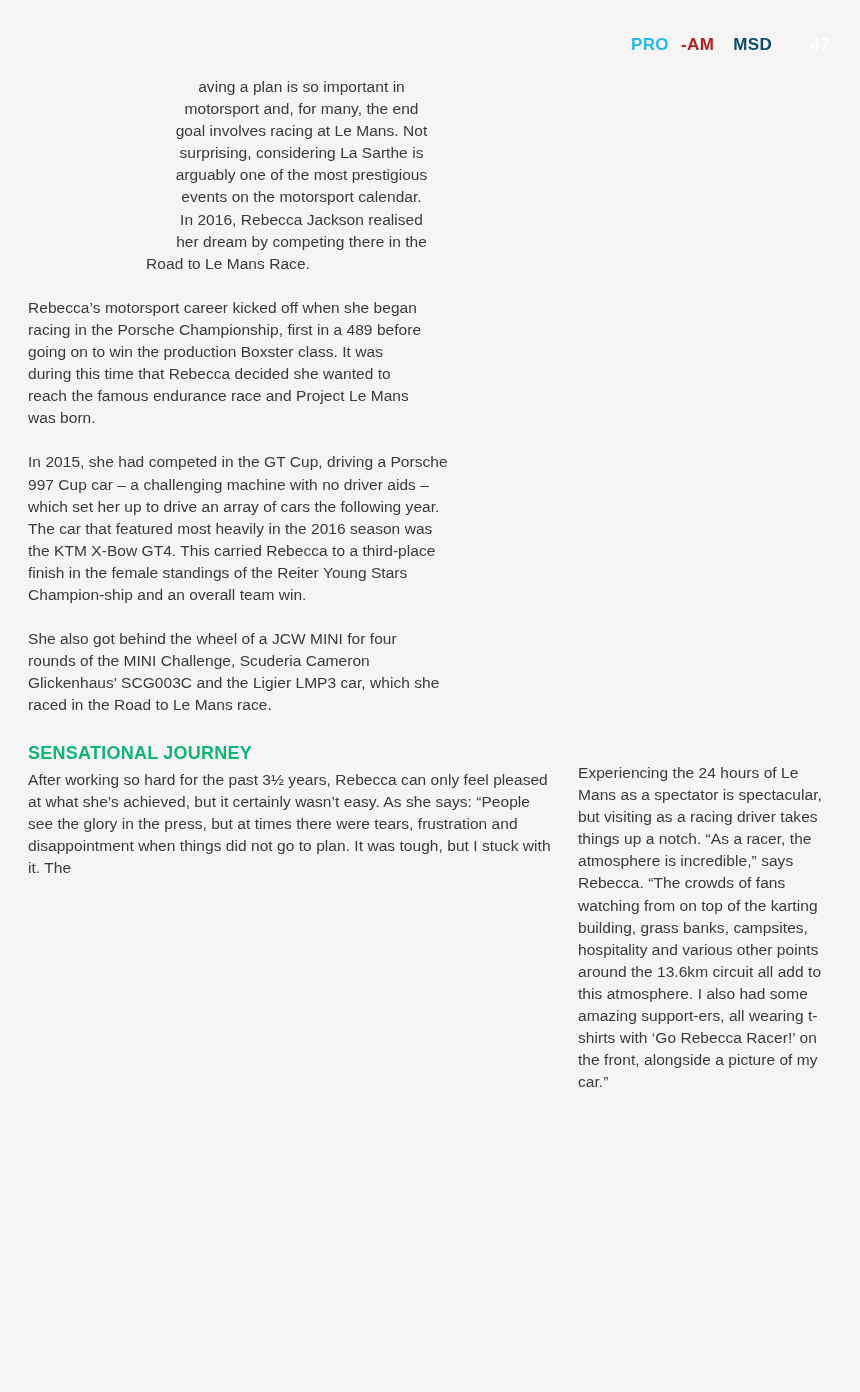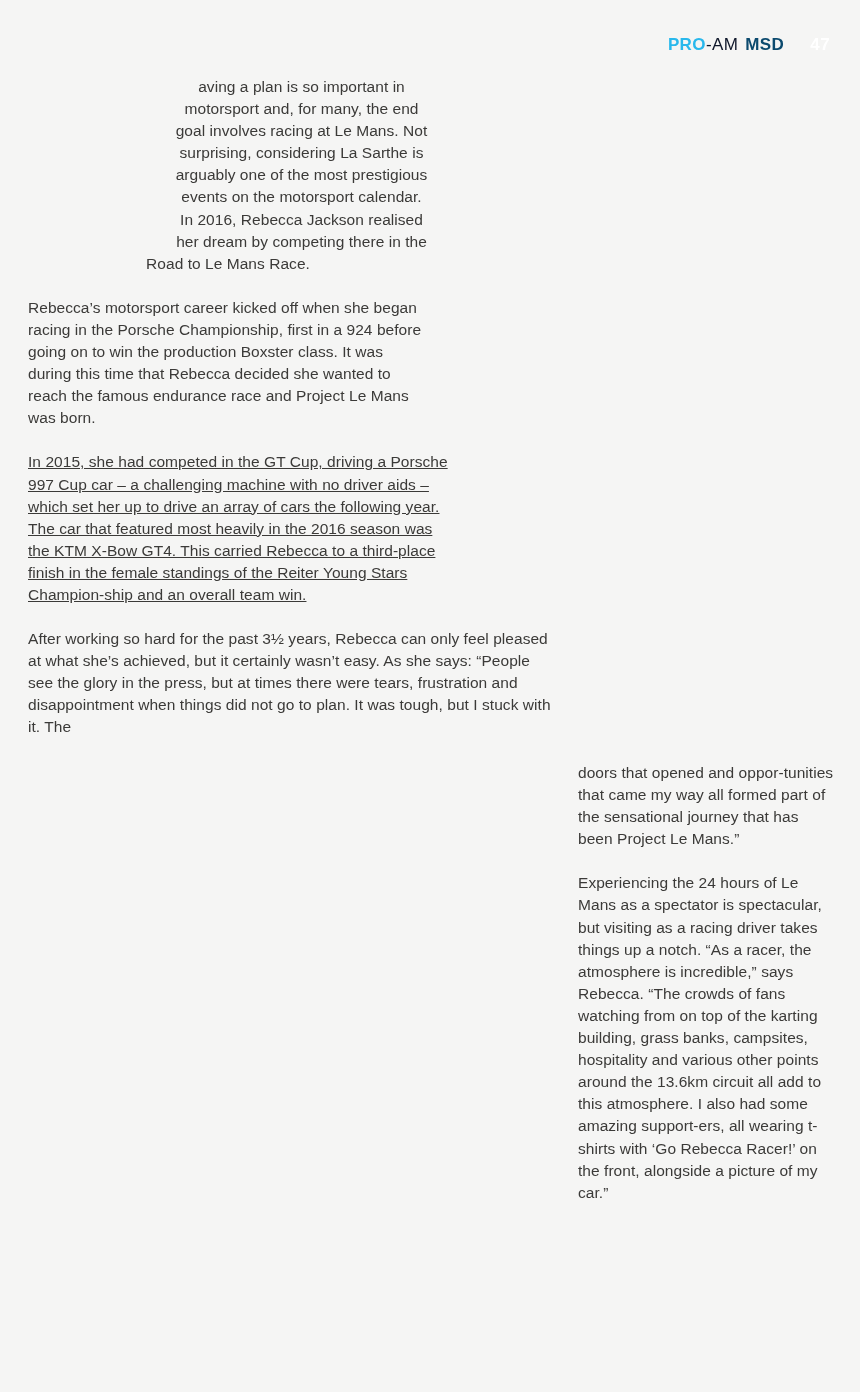--- a/index.html
+++ b/index.html
@@ -22,33 +22,33 @@
     height: 1392px;
   }
 
   
   .running-head {
     position: absolute;
     top: 36px;
     right: 30px;
     display: flex;
     align-items: baseline;
-    gap: 0;
+    gap: 12px;
     font-size: 17px;
     letter-spacing: 0.4px;
     line-height: 1;
     white-space: nowrap;
   }
   .rh-pro {
     font-weight: bold;
     color: #29b8ec;
   }
   .rh-am {
-    font-weight: normal;
-    color: #0f172a;
+    font-weight: bold;
+    color: #b91c1c;
   }
   .rh-msd {
     font-weight: bold;
     color: #0c4a6e;
     margin-left: 7px;
   }
   .rh-page {
     font-weight: bold;
     color: #ffffff;
     margin-left: 26px;
@@ -93,21 +93,21 @@
     color: #f5f5f4;
     font-size: 132px;
     line-height: 1;
     font-weight: bold;
     overflow: hidden;
     user-select: none;
   }
 
   
   .w-narrow  { width: 400px; }
-  .w-mid     { width: 420px; text-decoration: underline; }
+  .w-mid     { width: 420px; }
   .w-wide    { width: 527px; }
 
   .section-heading {
     font-size: 18px;
     font-weight: bold;
     color: #11b479;
     letter-spacing: 0.25px;
     margin: 26px 0 4px 0;
     line-height: 1.25;
   }
@@ -124,27 +124,28 @@
     <span class="rh-pro">PRO</span>
       <span class="rh-am">-AM</span>
     <span class="rh-msd">MSD</span>
     <span class="rh-page">47</span>
   </div>
 
   <div class="col-left">
 
     <p class="body-text para-lead"><span class="dropcap-space">H</span><span>aving a plan is so important in motorsport and, for many, the end goal involves racing at Le Mans. Not surprising, considering La Sarthe is arguably one of the most prestigious events on the motorsport calendar. In 2016, Rebecca Jackson realised her dream by competing there in the Road to Le Mans Race.</span></p>
 
-    <p class="body-text w-narrow">Rebecca’s motorsport career kicked off when she began racing in the Porsche Championship, first in a 924 before going on to win the production Boxster class. It was during this time that Rebecca decided she wanted to reach the famous endurance race and Project Le Mans was born.</p>
+    <p class="body-text w-narrow">Rebecca’s motorsport career kicked off when she began racing in the Porsche Championship, first in a 489 before going on to win the production Boxster class. It was during this time that Rebecca decided she wanted to reach the famous endurance race and Project Le Mans was born.</p>
 
     <p class="body-text w-mid">In 2015, she had competed in the GT Cup, driving a Porsche 997 Cup car – a challenging machine with no driver aids – which set her up to drive an array of cars the following year. The car that featured most heavily in the 2016 season was the KTM X-Bow GT4. This carried Rebecca to a third-place finish in the female standings of the Reiter Young Stars Champion-ship and an overall team win.</p>
 
+    <p class="body-text w-mid">She also got behind the wheel of a JCW MINI for four rounds of the MINI Challenge, Scuderia Cameron Glickenhaus’ SCG003C and the Ligier LMP3 car, which she raced in the Road to Le Mans race.</p>
 
+    <h2 class="section-heading">SENSATIONAL JOURNEY</h2>
 
     <p class="body-text w-wide">After working so hard for the past 3½ years, Rebecca can only feel pleased at what she’s achieved, but it certainly wasn’t easy. As she says: “People see the glory in the press, but at times there were tears, frustration and disappointment when things did not go to plan. It was tough, but I stuck with it. The</p>
   </div>
 
   <div class="col-right">
-    <p class="body-text">doors that opened and oppor-tunities that came my way all formed part of the sensational journey that has been Project Le Mans.”</p>
     <p class="body-text">Experiencing the 24 hours of Le Mans as a spectator is spectacular, but visiting as a racing driver takes things up a notch. “As a racer, the atmosphere is incredible,” says Rebecca. “The crowds of fans watching from on top of the karting building, grass banks, campsites, hospitality and various other points around the 13.6km circuit all add to this atmosphere. I also had some amazing support-ers, all wearing t-shirts with ‘Go Rebecca Racer!’ on the front, alongside a picture of my car.”</p>
   </div>
 
 </div>
 
 </body></html>

